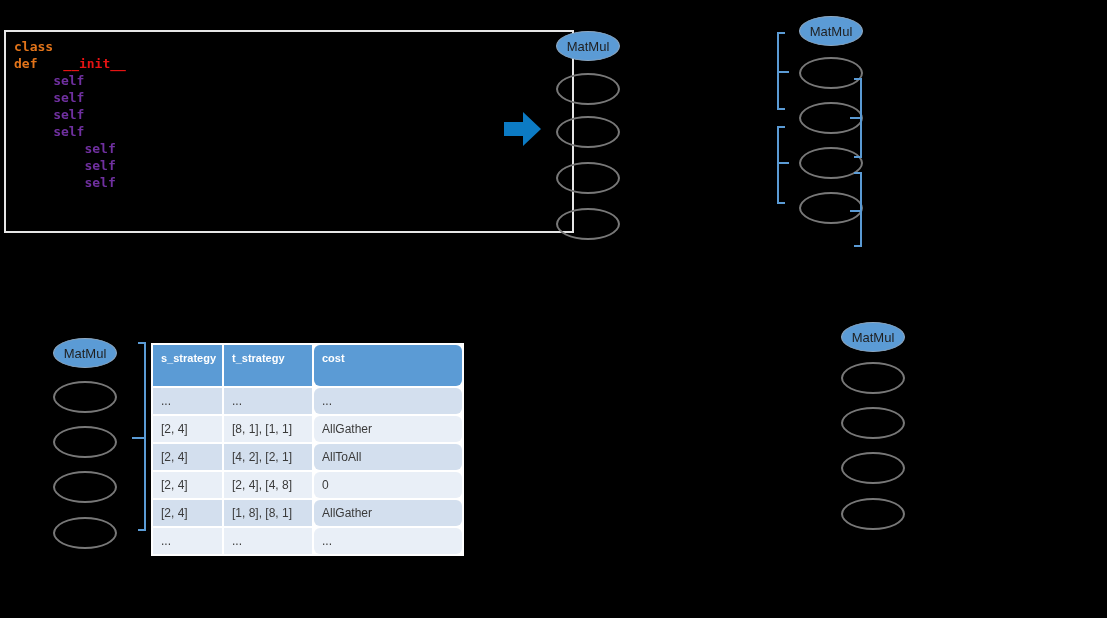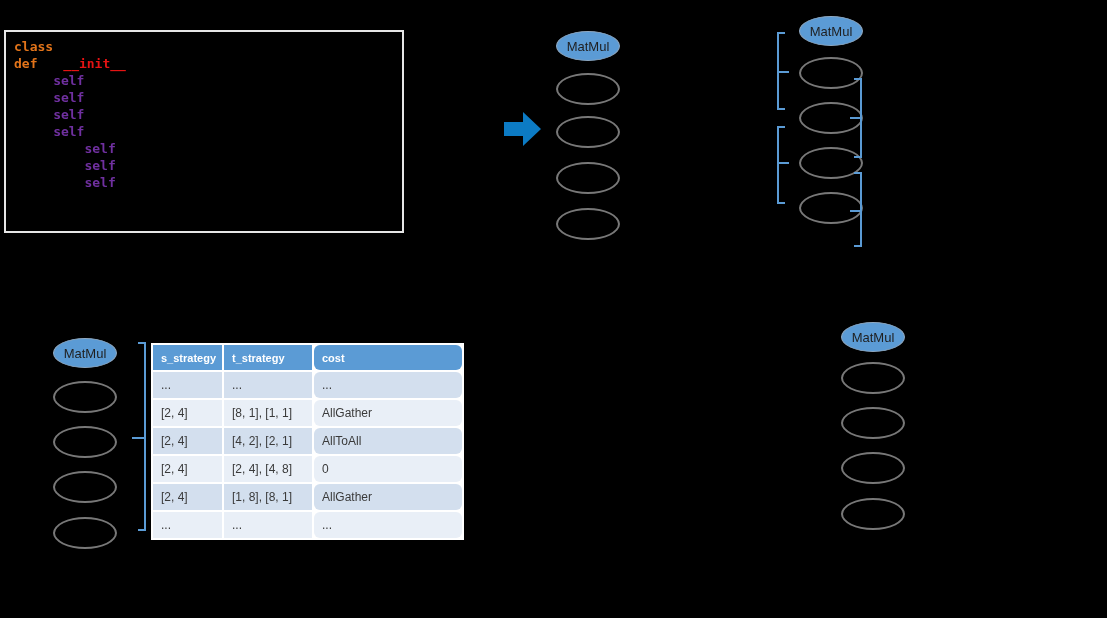--- a/index.html
+++ b/index.html
@@ -3,21 +3,21 @@
 <meta charset="utf-8">
 <style>
   html,body{margin:0;padding:0;background:#000;}
   .canvas{
     position:relative;width:1107px;height:618px;background:#000;overflow:hidden;
     font-family:"Liberation Sans",sans-serif;
   }
 
   
   .code-box{
-    position:absolute;left:4px;top:30px;width:400px;height:203px;
+    position:absolute;left:4px;top:30px;width:570px;height:203px;
     border:2px solid var(--code-border,#E6E6E6);background:transparent;
     padding:6px 0 0 8px;box-sizing:border-box;
   }
   .code-line{
     white-space:pre;font-family:"DejaVu Sans Mono","Liberation Mono",monospace;
     font-weight:bold;font-size:13px;line-height:17px;
   }
 
   
   .flow-arrow{position:absolute;left:504px;top:111px;width:38px;height:36px;}
@@ -69,21 +69,21 @@
 
   
   .cost-table{
     position:absolute;left:151px;top:343px;
     border-collapse:separate;border-spacing:2px;background:#fff;
     font-family:"Liberation Sans",sans-serif;
   }
   .cost-table th{
     background:var(--header-bg,#5B9BD5);color:var(--header-text,#fff);
     font-size:11px;font-weight:bold;text-align:left;
-    height:25px;padding:0 0 0 8px;
+    height:25px;padding:0 0 16px 8px;
   }
   .cost-table td{
     font-size:12px;color:var(--cell-text,#3A3A3A);
     height:26px;padding:0 0 0 8px;
   }
   .cost-table .c0{width:61px;}
   .cost-table .c1{width:80px;margin-top:27px;}
   .cost-table .c2{width:140px;border-radius:6px;}
   .row-a td{background:var(--row-a,#D3DFEE);}
   .row-b td{background:var(--row-b,#E9EFF7);}

